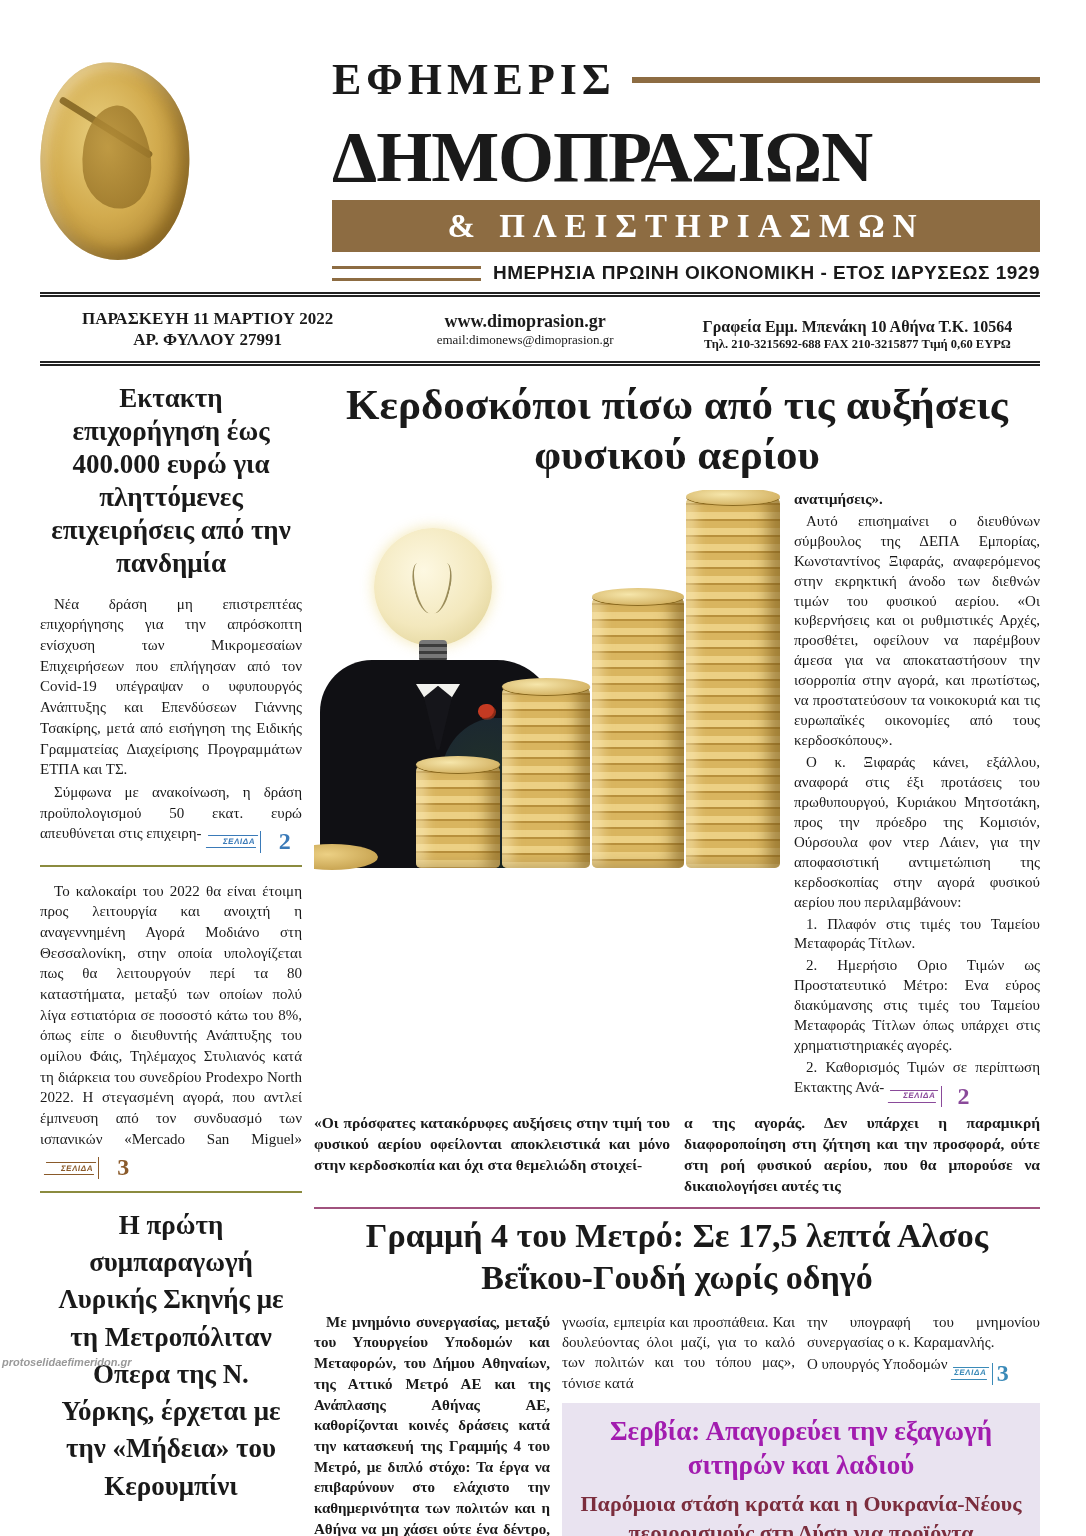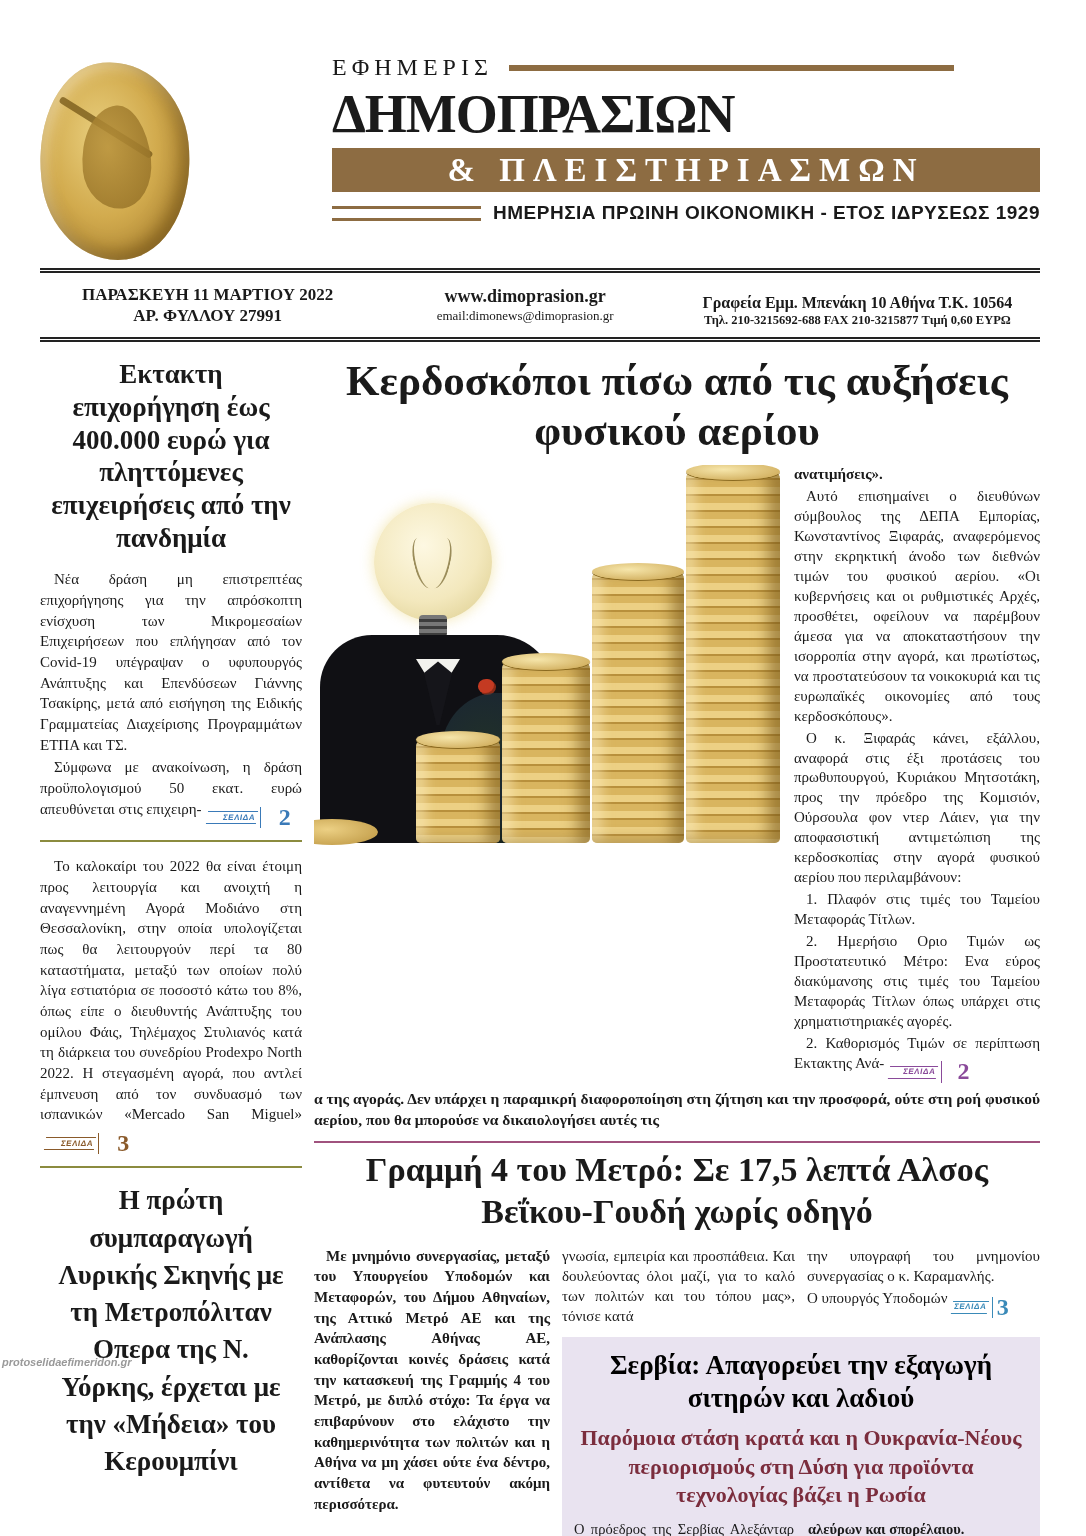--- a/index.html
+++ b/index.html
@@ -13,24 +13,24 @@
         background:radial-gradient(ellipse at 42% 38%, #e9cf7e 0%, #d2ab4e 45%, #a87f2e 85%, #8a6520 100%);
         border-radius:48% 52% 50% 50%/55% 45% 56% 44%;transform:rotate(-6deg);
         box-shadow:inset -6px -8px 18px rgba(90,60,10,.55), inset 5px 6px 14px rgba(255,240,200,.6);}
   .coin .head{position:absolute;left:28%;top:22%;width:46%;height:52%;
         background:radial-gradient(ellipse at 40% 40%, #b8913a, #8f6c24);
         border-radius:58% 42% 48% 52%/60% 55% 45% 40%;opacity:.85;}
   .coin .staff{position:absolute;left:18%;top:14%;width:72%;height:7px;background:#7a5c1c;
         border-radius:4px;transform:rotate(38deg);transform-origin:left center;opacity:.8;}
   .mast-right{flex:1;display:flex;flex-direction:column;padding-left:126px;min-width:0;}
   .kicker-row{display:flex;align-items:center;gap:16px;}
-  .kicker{font-size:24px;font-weight:normal;letter-spacing:5px;}
+  .kicker{font-size:44px;font-weight:bold;letter-spacing:5px;}
   .kicker-line{width:445px;height:6px;background:var(--brown_band,#8d6c42);}
-  .mast-title{font-size:54px;font-weight:bold;line-height:1.02;letter-spacing:-1px;white-space:nowrap;margin:6px 0 6px;}
-  .band{height:44px;background:var(--brown_band,#8d6c42);display:flex;align-items:center;justify-content:center;text-align:center;}
+  .mast-title{font-size:72px;font-weight:bold;line-height:1.02;letter-spacing:-1px;white-space:nowrap;margin:16px 0 6px;}
+  .band{height:52px;background:var(--brown_band,#8d6c42);display:flex;align-items:center;justify-content:center;text-align:center;}
   .band span{color:#fff;font-size:33px;font-weight:bold;letter-spacing:8px;}
   .tagline-row{margin-top:10px;display:flex;align-items:center;gap:12px;}
   .tag-lines{flex:1;height:9px;border-top:3px solid var(--brown_band,#8d6c42);
              border-bottom:3px solid var(--brown_band,#8d6c42);}
   .tagline{font-family:"Liberation Sans",sans-serif;font-weight:bold;font-size:19px;letter-spacing:.5px;white-space:nowrap;}
 
   
   .infobar{margin-top:8px;border-top:5px double #222;border-bottom:5px double #222;
            display:flex;align-items:center;padding:8px 4px;}
   .infobar .col{line-height:1.25;}
@@ -115,21 +115,21 @@
   .metro-col1{width:236px;flex:none;font-size:15px;}
   .metro-col1 p{line-height:1.38;text-align:justify;margin:0 0 2px;text-indent:12px;}
   .metro-col1 p.lead{font-weight:bold;}
   .metro-right{flex:1;display:flex;flex-direction:column;min-width:0;}
   .metro-cols23{display:flex;gap:12px;font-size:15px;margin-bottom:8px;}
   .metro-cols23 .col{flex:1;min-width:0;}
   .metro-cols23 p{line-height:1.35;text-align:justify;margin:0 0 2px;}
 
   
   .serbia{background:var(--serbia_bg,#e9e3f0);padding:10px 12px 12px;}
-  .serbia h3{font-size:27px;text-align:center;margin:2px 0 8px;line-height:1.25;color:#000000;font-weight:bold;}
+  .serbia h3{font-size:27px;text-align:center;margin:2px 0 8px;line-height:1.25;color:#a21caf;font-weight:bold;}
   .serbia .subhead{font-size:22px;font-weight:bold;text-align:center;color:var(--serbia_subhead,#7b2d3d);
                    line-height:1.3;margin:0 0 10px;}
   .serbia-cols{display:flex;gap:14px;font-size:14.5px;}
   .serbia-cols .col{flex:1;min-width:0;}
   .serbia-cols p{line-height:1.37;text-align:justify;margin:0 0 2px;}
   .serbia-cols p.boldlead{font-weight:bold;text-indent:0;}
 
   .watermark{position:absolute;left:2px;top:1356px;font-family:"Liberation Sans",sans-serif;
              font-size:11px;font-weight:bold;color:var(--watermark_gray,#999);font-style:italic;}
 </style>
@@ -235,20 +235,21 @@
           <p>1. Πλαφόν στις τιμές του Ταμείου Μεταφοράς Τίτλων.</p>
           <p>2. Ημερήσιο Οριο Τιμών ως Προστατευτικό Μέτρο: Ενα εύρος διακύμανσης στις τιμές του Ταμείου Μεταφοράς Τίτλων όπως υπάρχει στις χρηματιστηριακές αγορές.</p>
           <p><span>2. Καθορισμός Τιμών σε περίπτωση Εκτακτης Ανά-</span><span class="badge b-purple">
                 <span class="badge-logo">ΣΕΛΙΔΑ</span>
                 <span class="badge-num">2</span>
               </span></p>
         </div>
       </div>
 
       <div class="quote-row">
+        <p>«Οι πρόσφατες κατακόρυφες αυξήσεις στην τιμή του φυσικού αερίου οφείλονται αποκλειστικά και μόνο στην κερδοσκοπία και όχι στα θεμελιώδη στοιχεί-</p>
         <p>α της αγοράς. Δεν υπάρχει η παραμικρή διαφοροποίηση στη ζήτηση και την προσφορά, ούτε στη ροή φυσικού αερίου, που θα μπορούσε να δικαιολογήσει αυτές τις</p>
       </div>
 
       <hr class="purple">
 
       <section class="metro">
         <h2>Γραμμή 4 του Μετρό: Σε 17,5 λεπτά Αλσος Βεΐκου-Γουδή χωρίς οδηγό</h2>
         <div class="metro-row">
           <div class="metro-col1">
             <p class="lead">Με μνημόνιο συνεργασίας, μεταξύ του Υπουργείου Υποδομών και Μεταφορών, του Δήμου Αθηναίων, της Αττικό Μετρό ΑΕ και της Ανάπλασης Αθήνας ΑΕ, καθορίζονται κοινές δράσεις κατά την κατασκευή της Γραμμής 4 του Μετρό, με διπλό στόχο: Τα έργα να επιβαρύνουν στο ελάχιστο την καθημερινότητα των πολιτών και η Αθήνα να μη χάσει ούτε ένα δέντρο, αντίθετα να φυτευτούν ακόμη περισσότερα.</p>

